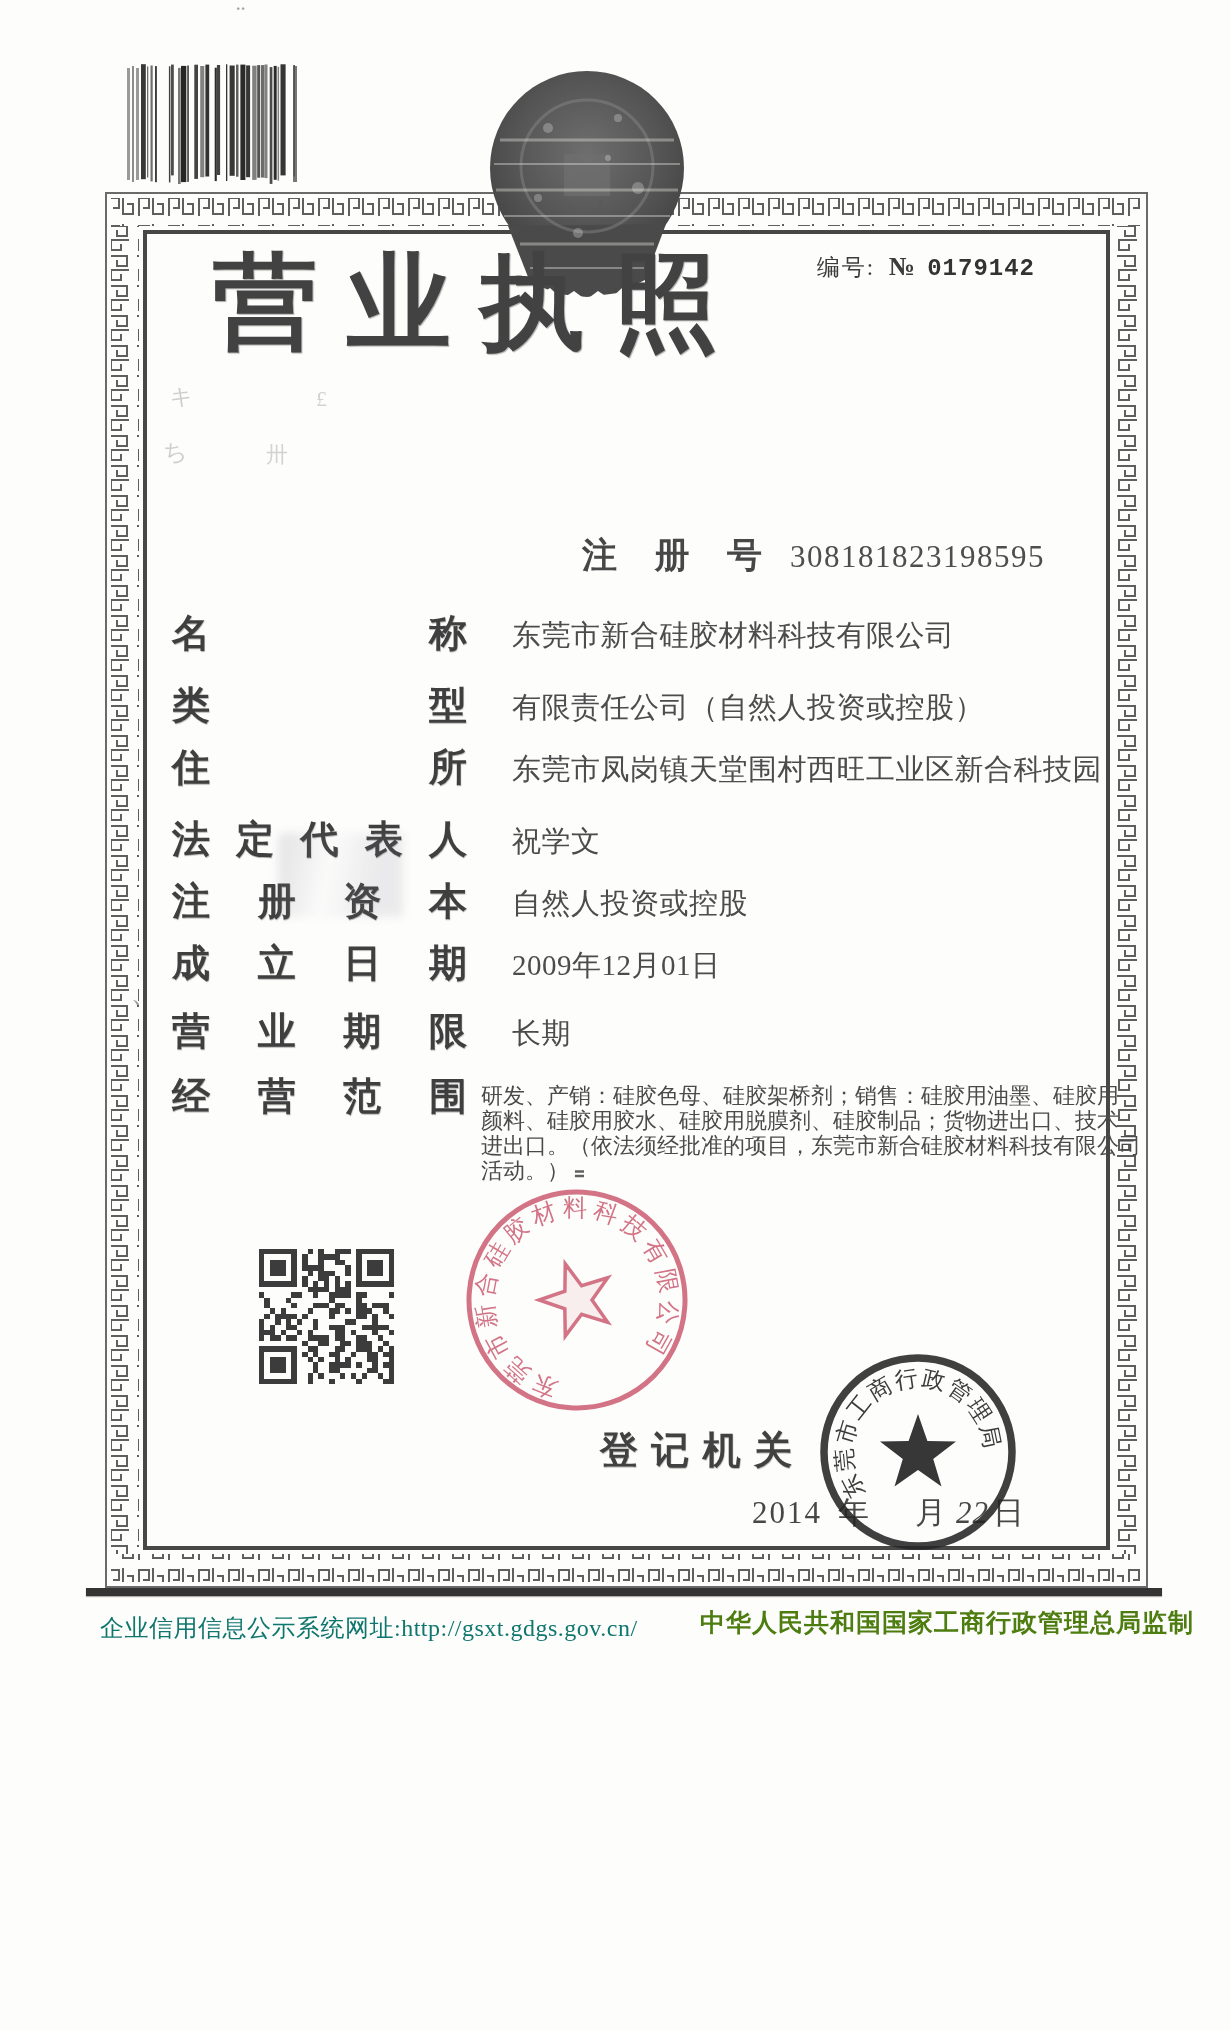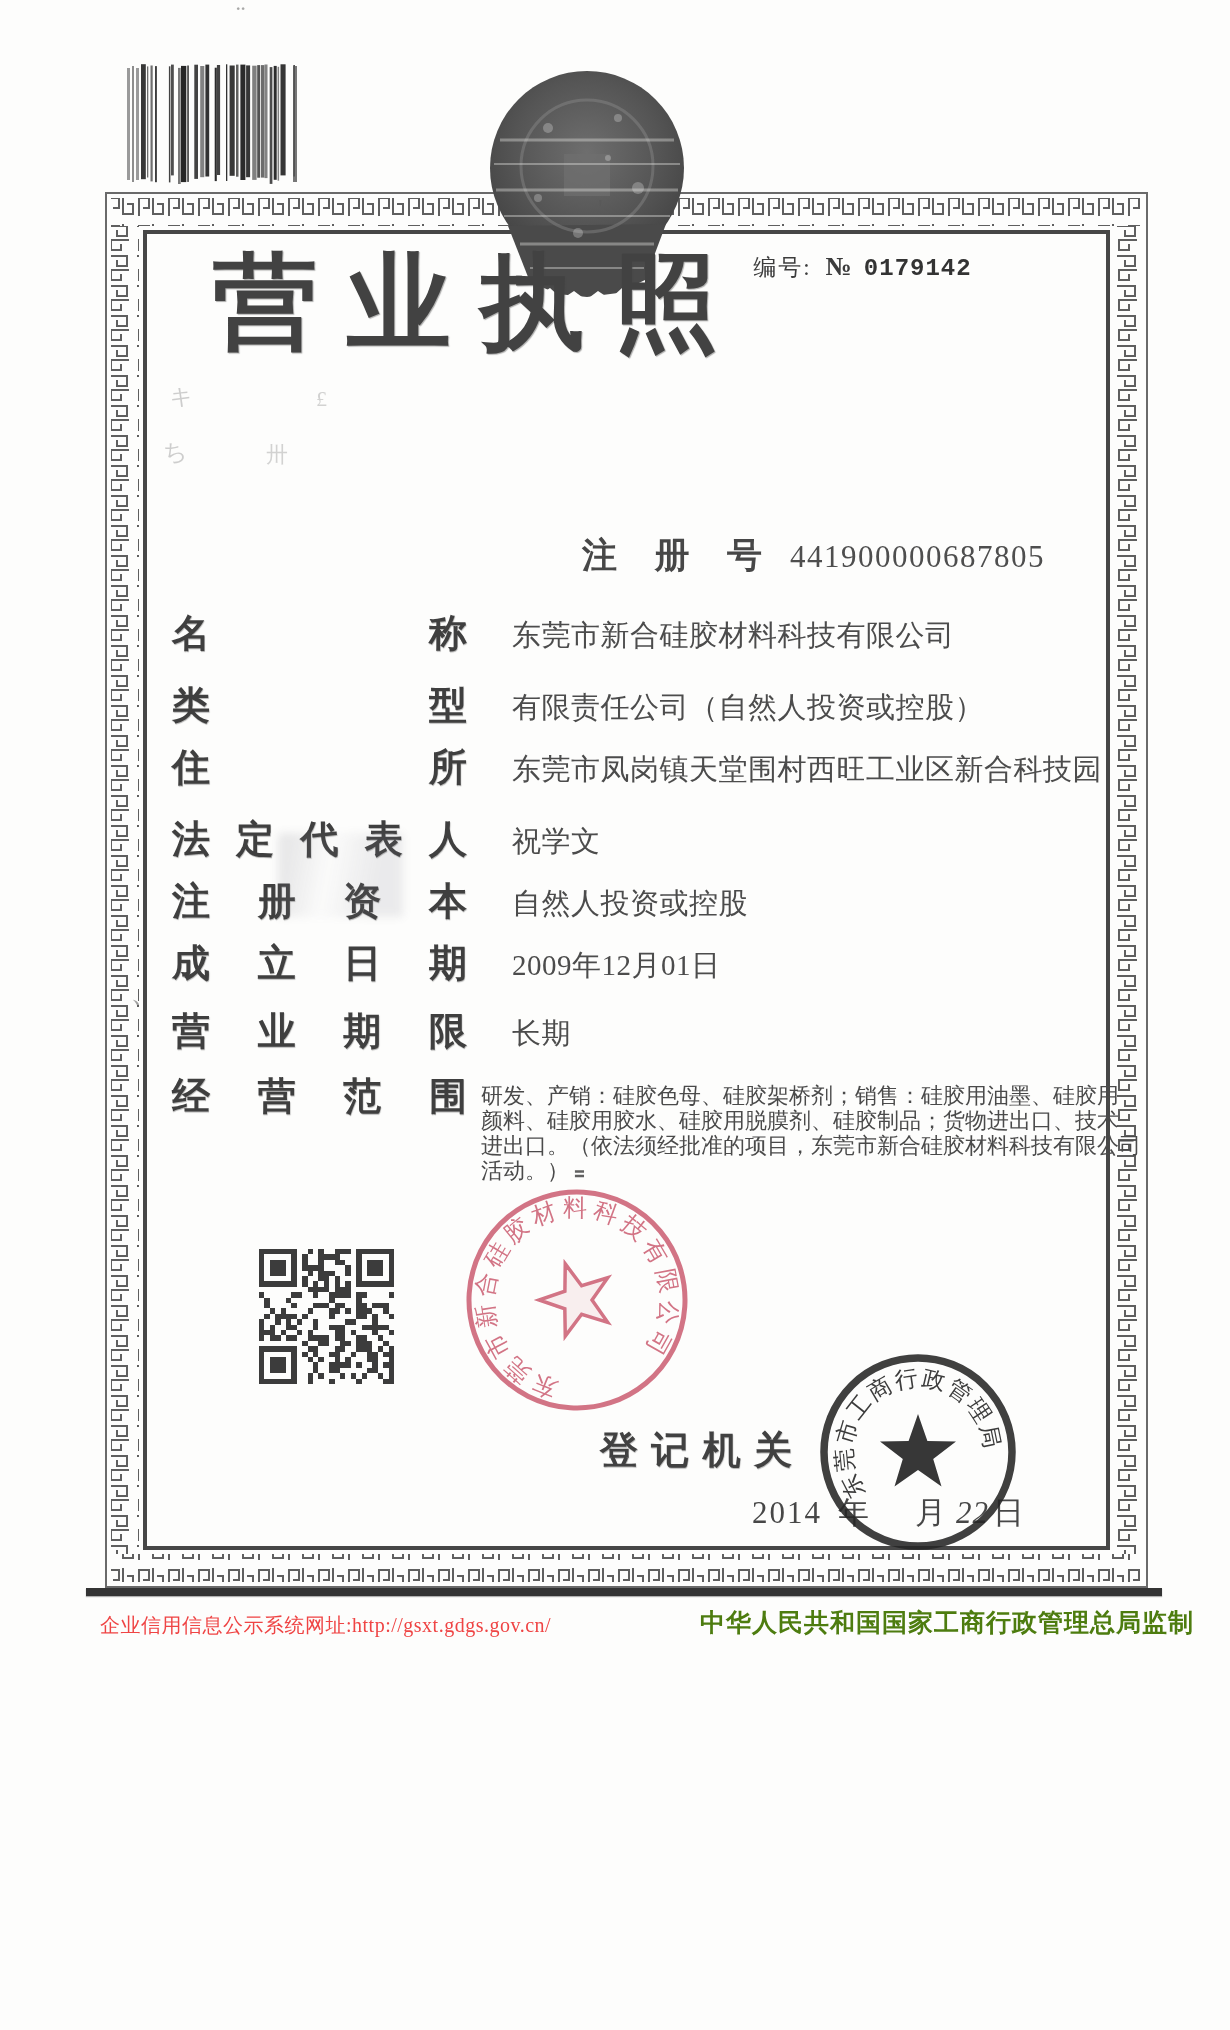--- a/index.html
+++ b/index.html
@@ -3,21 +3,21 @@
 <meta charset="utf-8">
 <style>
   html,body{margin:0;padding:0;background:#fdfdfc;}
   .page{position:relative;width:1230px;height:2030px;background:#fdfdfc;overflow:hidden;
         font-family:"Liberation Serif","DejaVu Serif",serif;color:#3f3f3f;}
   svg{position:absolute;display:block;}
   
   #barcode{left:127px;top:64px;width:173px;height:120px;}
   #frame{left:105px;top:192px;width:1043px;height:1396px;}
   #emblem{left:478px;top:68px;width:218px;height:232px;}
-  .serial{position:absolute;left:690px;top:252px;width:345px;text-align:center;white-space:nowrap;color:#3c3c3c;}
+  .serial{position:absolute;left:690px;top:252px;width:345px;text-align:right;white-space:nowrap;color:#3c3c3c;}
   .serial .lbl{font-size:23px;letter-spacing:2px;}
   .serial .nosym{font-size:26px;font-weight:bold;margin-left:10px;}
   .serial .digits{font-size:24px;font-family:"Liberation Mono","DejaVu Sans Mono",monospace;font-weight:600;margin-left:8px;letter-spacing:1px;color:#333;}
   .title{position:absolute;left:213px;top:246px;width:505px;display:flex;justify-content:space-between;
          font-size:104px;font-weight:bold;color:#424242;text-shadow:1px 1px 1px rgba(70,70,70,.45);line-height:1.1;}
   
   .regno{position:absolute;left:582px;top:532px;display:flex;align-items:baseline;}
   .regno-label{width:180px;display:flex;justify-content:space-between;font-size:35px;color:#474747;font-weight:600;}
   .regno-value{margin-left:28px;font-size:31px;letter-spacing:1.5px;color:#4e4e4e;}
   
@@ -35,21 +35,21 @@
   .registry-label{position:absolute;left:600px;top:1425px;width:192px;display:flex;justify-content:space-between;
                   font-size:38px;font-weight:600;color:#414141;text-shadow:0.5px 0.5px 0.8px rgba(70,70,70,.4);}
   .date-line{position:absolute;left:752px;top:1492px;font-size:31px;color:#474747;white-space:nowrap;}
   .date-line .yr{letter-spacing:2px;}
   .date-line .u1{margin-left:16px;}
   .date-line .u2{margin-left:46px;}
   .date-line .dd{margin-left:10px;letter-spacing:1px;font-style:italic;}
   .date-line .u3{margin-left:4px;}
   
   .bottom-heavy-line{position:absolute;left:86px;top:1588px;width:1076px;height:8px;background:#343434;box-shadow:0 1px 1px rgba(0,0,0,.3);}
-  .footer-left{position:absolute;left:100px;top:1612px;font-size:20px;color:#ef4444;letter-spacing:0.5px;}
+  .footer-left{position:absolute;left:100px;top:1612px;font-size:24px;color:#0f766e;letter-spacing:0.5px;}
   .footer-right{position:absolute;left:700px;top:1606px;font-size:25px;font-weight:700;color:#4d7c0f;letter-spacing:1px;}
   
   .artifact{position:absolute;color:#555;pointer-events:none;}
   .smudge{position:absolute;left:278px;top:833px;width:125px;height:84px;pointer-events:none;
           background:linear-gradient(100deg,rgba(120,120,130,.35) 10%,rgba(200,200,210,.1) 40%,rgba(120,120,135,.3) 75%);
           filter:blur(4px);opacity:.45;}
 </style>
 </head>
 <body>
 
@@ -150,21 +150,21 @@
       <span>执</span>
       <span>照</span>
     </div>
 
   <div class="regno">
     <div class="regno-label">
         <span>注</span>
         <span>册</span>
         <span>号</span>
       </div>
-    <div class="regno-value">441900000687805</div>
+    <div class="regno-value">308181823198595</div>
   </div>
 
   <div id="fields">
       <div class="field-row" style="top: 608px;">
         <div class="f-label">
           <span>名</span>
           <span>称</span>
         </div>
         <div class="f-value">东莞市新合硅胶材料科技有限公司</div>
       </div>

